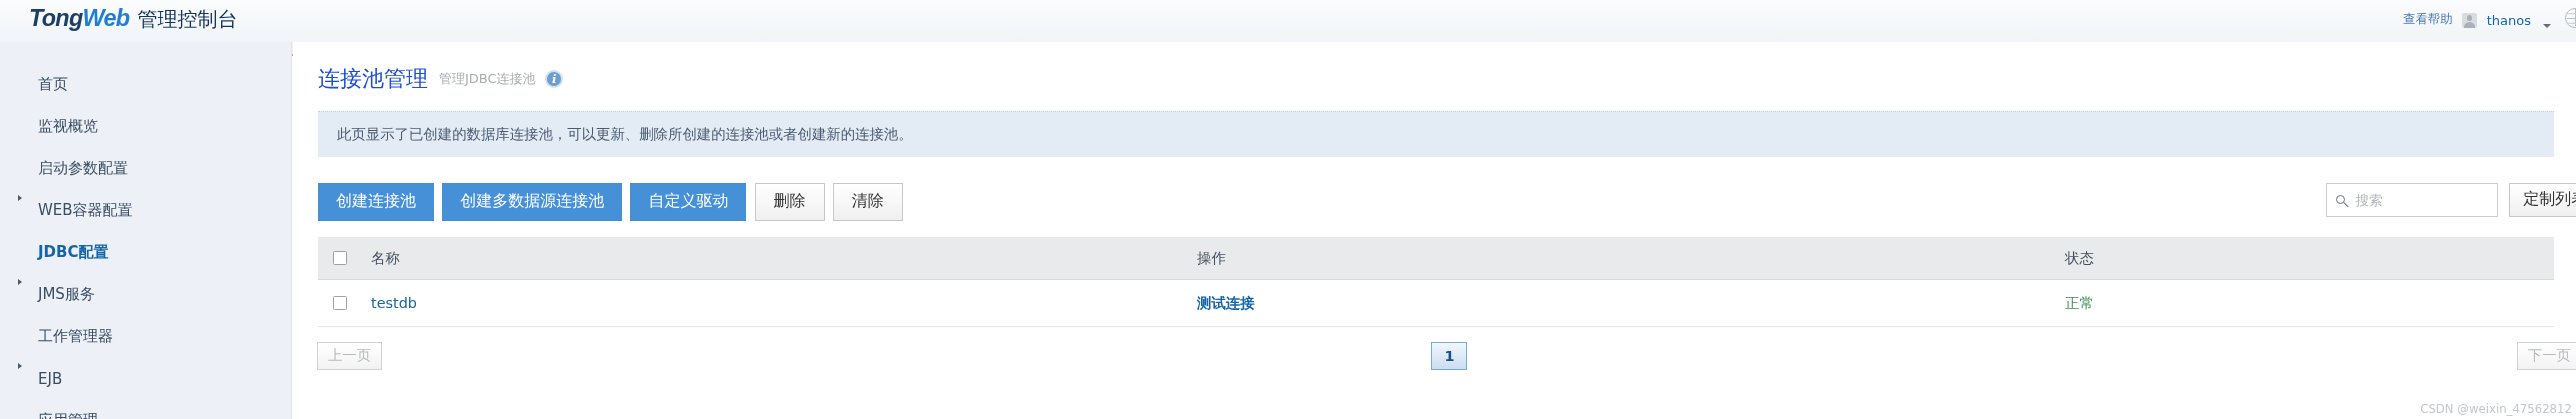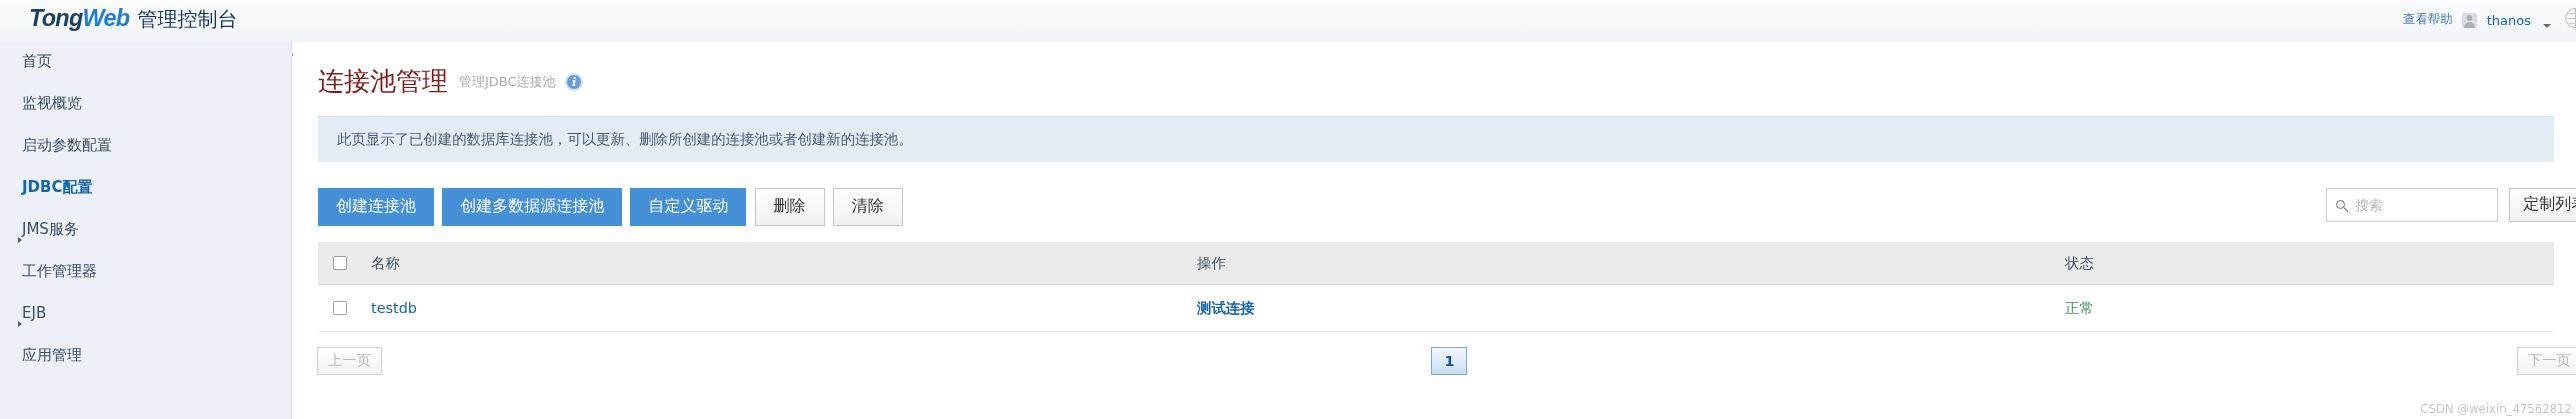--- a/index.html
+++ b/index.html
@@ -138,22 +138,22 @@
     height: 377px;
     background: #edf1f7;
     border-right: 0.7px solid #dfe4ea;
     box-sizing: border-box;
     padding-top: 9.6px;
   }
   .nav-item {
     position: relative;
     height: 42px;
     display: flex;
-    align-items: flex-start;
-    padding-left: 22px;
+    align-items: flex-end;
+    padding-left: 38px;
     box-sizing: border-box;
     cursor: pointer;
   }
   .nav-arrow {
     position: absolute;
     left: 18px;
     top: 50%;
     margin-top: -3.4px;
     width: 0; height: 0;
     border-top: 3.4px solid transparent;
@@ -181,22 +181,22 @@
     box-sizing: border-box;
   }
 
   .page-head {
     display: flex;
     align-items: center;
     padding: 22px 0 0 25px;
     white-space: nowrap;
   }
   .page-title {
-    font-size: 26px;
-    color: #7f1d1d;
+    font-size: 22px;
+    color: #1d4ed8;
     font-family: Liberation Mono, monospace;
   }
   .page-subtitle {
     font-size: 13px;
     color: #a8adb4;
     margin-left: 11px;
     font-family: "DejaVu Sans", "Liberation Sans", sans-serif;
   }
   .info-icon {
     width: 18px; height: 18px;
@@ -432,20 +432,24 @@
 
 <div class="sidebar">
   <div class="nav-item">
     <span class="nav-label">首页</span>
   </div>
   <div class="nav-item">
     <span class="nav-label">监视概览</span>
   </div>
   <div class="nav-item">
     <span class="nav-label">启动参数配置</span>
+  </div>
+  <div class="nav-item">
+    <span class="nav-arrow"></span>
+    <span class="nav-label">WEB容器配置</span>
   </div>
   <div class="nav-item active">
     <span class="nav-label">JDBC配置</span>
   </div>
   <div class="nav-item">
     <span class="nav-arrow"></span>
     <span class="nav-label">JMS服务</span>
   </div>
   <div class="nav-item">
     <span class="nav-label">工作管理器</span>

